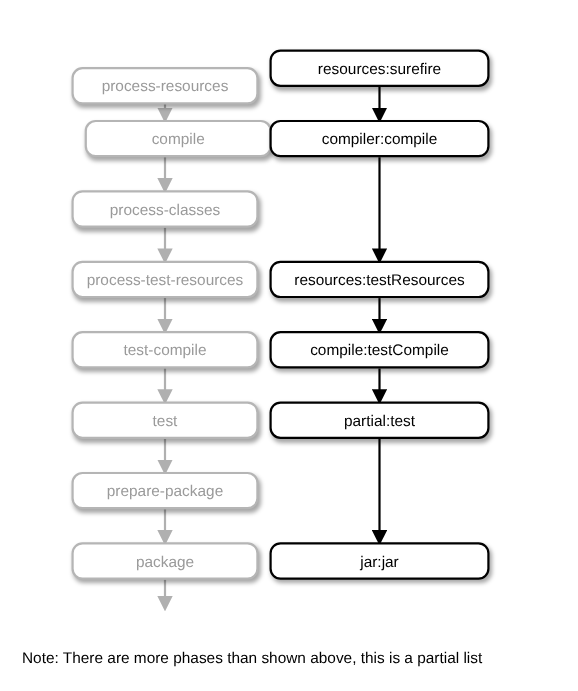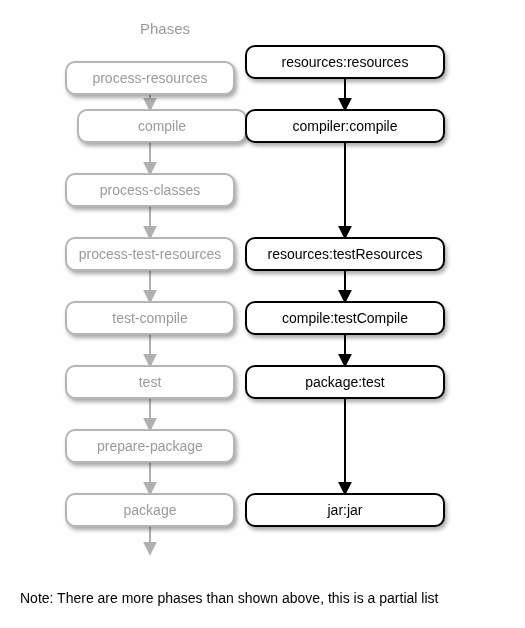--- a/index.html
+++ b/index.html
@@ -58,21 +58,20 @@
   .footnote {
     font-size: 14px;
     margin-top: 10px;
     color: #000;
   }
 </style>
 </head>
 <body>
 
 <div class="canvas">
-  <div class="col-header phases">Phases</div>
   <svg class="overlay">
     <defs>
       <marker id="arrow-grey" viewBox="0 0 10 10" refX="8" refY="5" markerWidth="7" markerHeight="7" orient="auto-start-reverse">
         <path d="M 0 0 L 10 5 L 0 10 z" fill="#b0b0b0"></path>
       </marker>
       <marker id="arrow-black" viewBox="0 0 10 10" refX="8" refY="5" markerWidth="7" markerHeight="7" orient="auto-start-reverse">
         <path d="M 0 0 L 10 5 L 0 10 z" fill="#000"></path>
       </marker>
     </defs>
     <g id="arrows-group">
@@ -110,33 +109,33 @@
       <div class="node phase-node" style="left: 45px; top: 345px;">
         <span>test</span>
       </div>
       <div class="node phase-node" style="left: 45px; top: 409px;">
         <span>prepare-package</span>
       </div>
       <div class="node phase-node" style="left: 45px; top: 473px;">
         <span>package</span>
       </div>
       <div class="node goal-node" style="left: 225px; top: 25px;">
-        <span>resources:resources</span>
+        <span>resources:surefire</span>
       </div>
       <div class="node goal-node" style="left: 225px; top: 89px;">
         <span>compiler:compile</span>
       </div>
       <div class="node goal-node" style="left: 225px; top: 217px;">
         <span>resources:testResources</span>
       </div>
       <div class="node goal-node" style="left: 225px; top: 281px;">
         <span>compile:testCompile</span>
       </div>
       <div class="node goal-node" style="left: 225px; top: 345px;">
-        <span>package:test</span>
+        <span>partial:test</span>
       </div>
       <div class="node goal-node" style="left: 225px; top: 473px;">
         <span>jar:jar</span>
       </div>
     </div>
 </div>
 
 <div class="footnote">Note: There are more phases than shown above, this is a partial list</div>
 
 </body></html>

